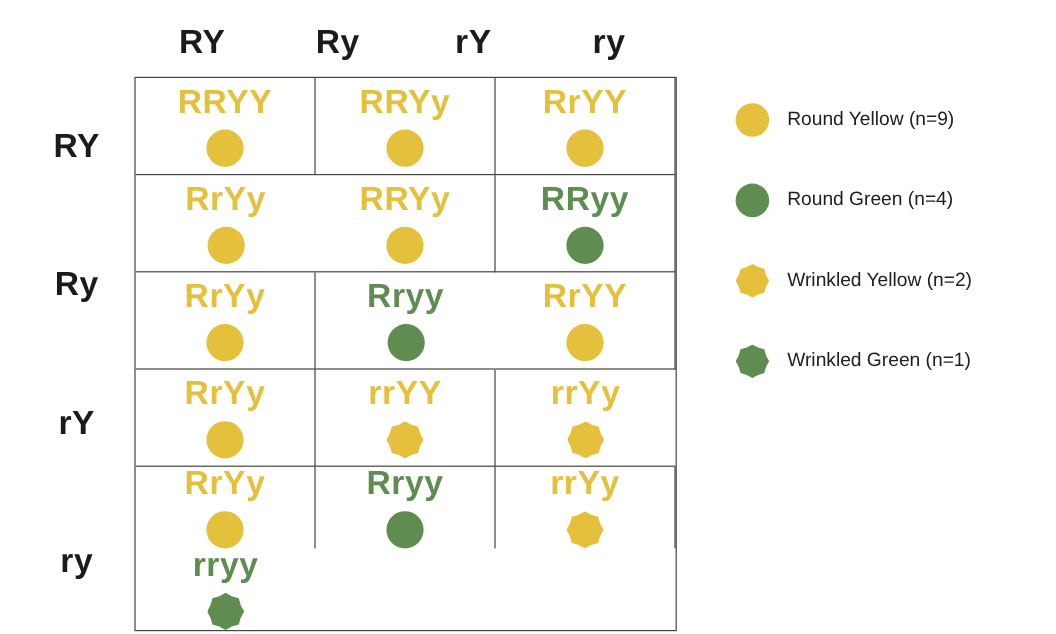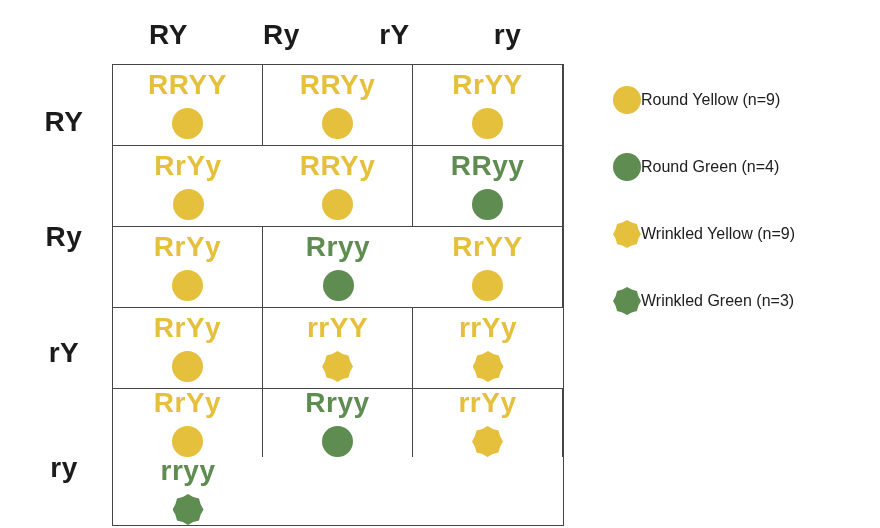--- a/index.html
+++ b/index.html
@@ -54,21 +54,21 @@
     border-radius: 0;
     clip-path: polygon(100% 50%, 90.7% 66.8%, 85.4% 85.4%, 66.8% 90.7%,
                        50% 100%, 33.2% 90.7%, 14.6% 85.4%, 9.3% 66.8%,
                        0% 50%, 9.3% 33.2%, 14.6% 14.6%, 33.2% 9.3%,
                        50% 0%, 66.8% 9.3%, 85.4% 14.6%, 90.7% 33.2%);
   }
 
   
   .legend { position: absolute; left: 613px; top: 86px; width: 255px; }
   .legend-item {
-    display: flex; align-items: center; 
+    display: flex; align-items: center; gap: 15px;
     margin-bottom: 39px; height: 28px;
   }
   .legend-item .seed { width: 28px; height: 28px; }
   .legend-label {
     font-size: 16px; color: #202020; white-space: nowrap;
   }
   .f2-title {
     position: absolute; left: 616px; top: 392px;
     font-size: 26px; font-weight: bold;
     color: var(--title-blue, #3D6BAD);
@@ -170,22 +170,22 @@
     <div class="legend-item" data-pheno="round-yellow">
       <span class="seed"></span>
       <span class="legend-label">Round Yellow (n=9)</span>
     </div>
     <div class="legend-item" data-pheno="round-green">
       <span class="seed"></span>
       <span class="legend-label">Round Green (n=4)</span>
     </div>
     <div class="legend-item" data-pheno="wrinkled-yellow">
       <span class="seed"></span>
-      <span class="legend-label">Wrinkled Yellow (n=9)</span>
+      <span class="legend-label">Wrinkled Yellow (n=2)</span>
     </div>
     <div class="legend-item" data-pheno="wrinkled-green">
       <span class="seed"></span>
-      <span class="legend-label">Wrinkled Green (n=3)</span>
+      <span class="legend-label">Wrinkled Green (n=1)</span>
     </div>
   </div>
 
 
 </div>
 
 </body></html>

